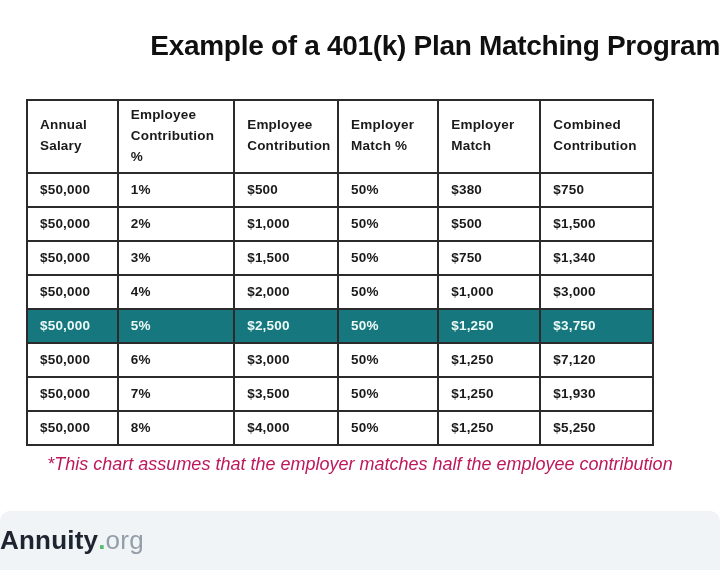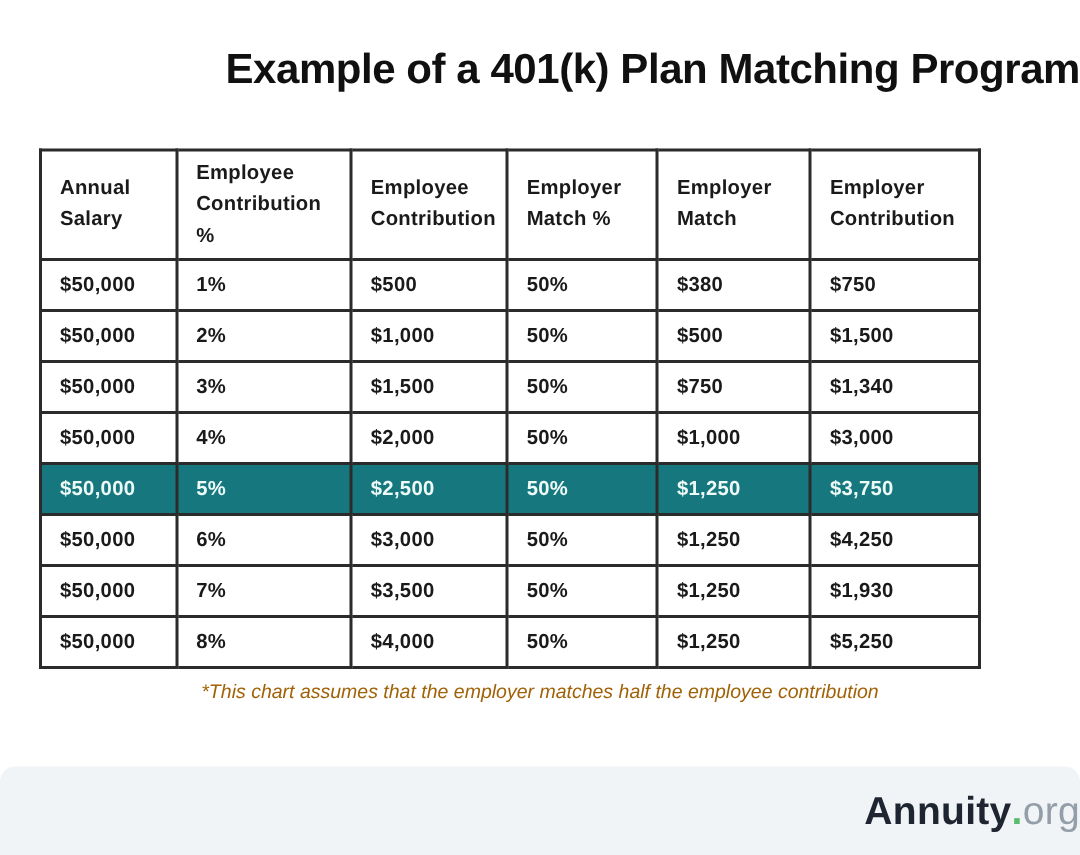--- a/index.html
+++ b/index.html
@@ -67,35 +67,35 @@
   .col-4{width:16.0%;}
   .col-5{width:16.3%;}
   .col-6{width:18.0%;}
   .footnote{
     position:absolute;
     left:0;
     top:451px;
     width:100%;
     text-align:center;
     font-style:italic;
-    font-size:13px;
+    font-size:18px;
     line-height:1.55;
-    color:#a16207;
+    color:#be185d;
   }
   .footer{
     position:absolute;
     left:0;
     bottom:0;
     width:100%;
     height:59px;
     background:var(--footer-bg);
     border-radius:10px 10px 0 0;
     display:flex;
     align-items:center;
-    justify-content:flex-end;
+    justify-content:flex-start;
   }
   .logo{
     font-size:26px;
     letter-spacing:0.2px;
     display:flex;
     align-items:baseline;
   }
   .logo .brand{
     font-weight:800;
     color:var(--brand-dark);
@@ -124,21 +124,21 @@
         <col class="col-5">
         <col class="col-6">
     </colgroup>
     <thead>
       <tr>
         <th>Annual Salary</th>
         <th>Employee Contribution %</th>
         <th>Employee Contribution</th>
         <th>Employer Match %</th>
         <th>Employer Match</th>
-        <th>Employer Contribution</th>
+        <th>Combined Contribution</th>
       </tr>
     </thead>
     <tbody>
         <tr>
           <td>$50,000</td>
           <td>1%</td>
           <td>$500</td>
           <td>50%</td>
           <td>$380</td>
           <td>$750</td>
@@ -174,21 +174,21 @@
           <td>50%</td>
           <td>$1,250</td>
           <td>$3,750</td>
         </tr>
         <tr>
           <td>$50,000</td>
           <td>6%</td>
           <td>$3,000</td>
           <td>50%</td>
           <td>$1,250</td>
-          <td>$4,250</td>
+          <td>$7,120</td>
         </tr>
         <tr>
           <td>$50,000</td>
           <td>7%</td>
           <td>$3,500</td>
           <td>50%</td>
           <td>$1,250</td>
           <td>$1,930</td>
         </tr>
         <tr>

